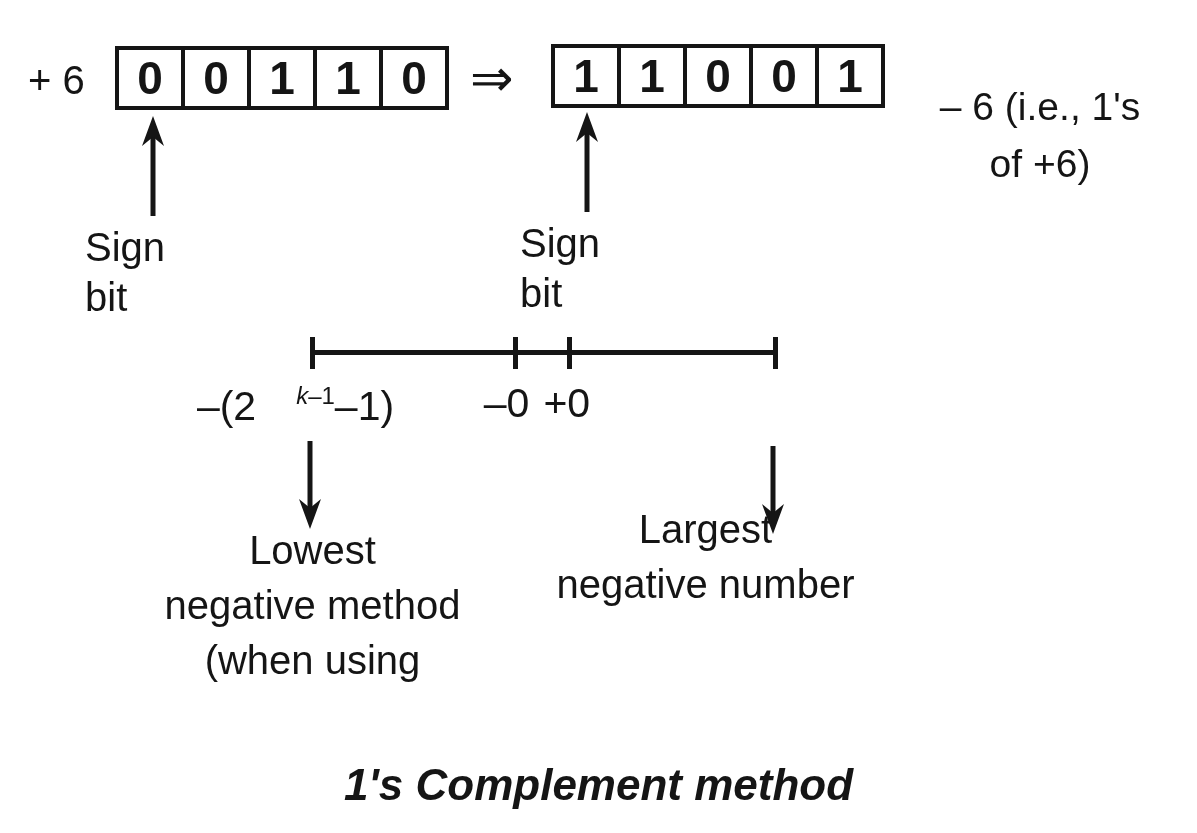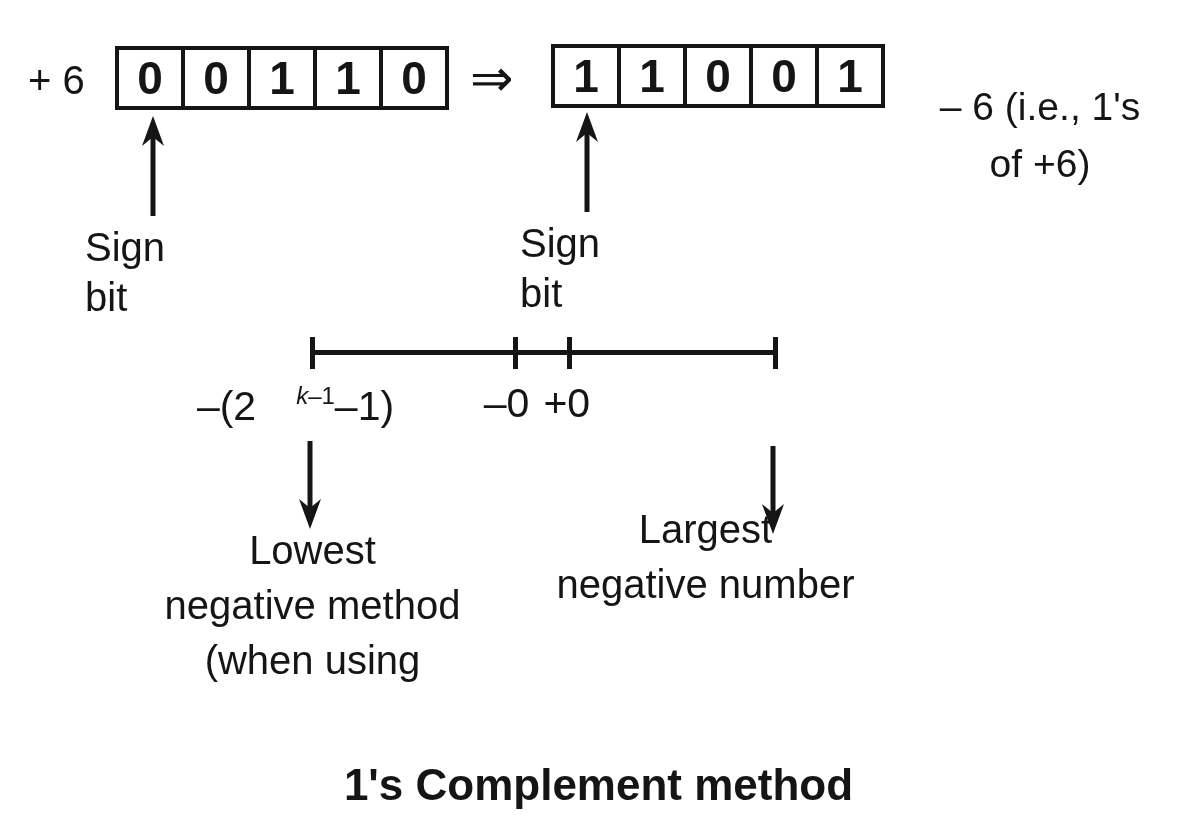--- a/index.html
+++ b/index.html
@@ -67,21 +67,21 @@
 
   .note {
     text-align: center; font-size: 40px; line-height: 55px;
   }
   .note-left  { left: 105px; top: 523px; width: 415px; }
   .note-right { left: 398px; top: 502px; width: 615px; }
   .ital { font-style: italic; }
 
   .caption {
     left: 0; top: 760px; width: 1197px;
-    text-align: center; font-size: 44px; font-weight: 700;
+    text-align: center; font-size: 44px; font-weight: 700; font-style: italic;
   }
 
   svg.arrow { position: absolute; display: block; }
 </style>
 </head>
 <body>
 
 <div class="canvas">
 
   <span class="abs t plus6">+ 6</span>

